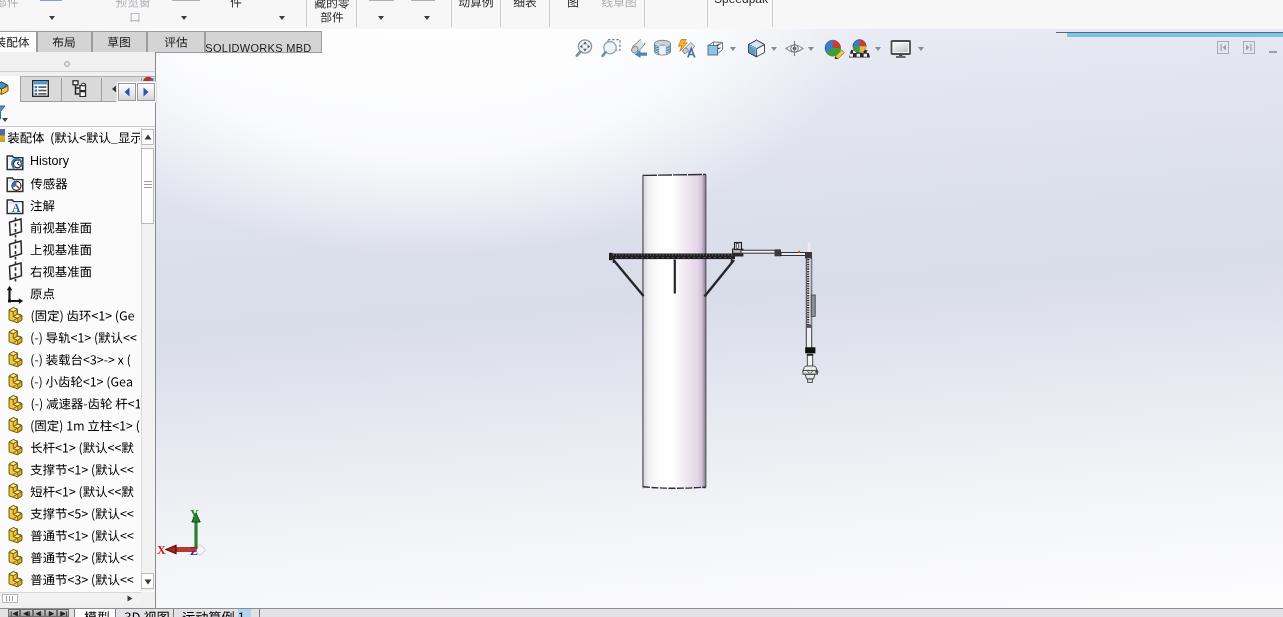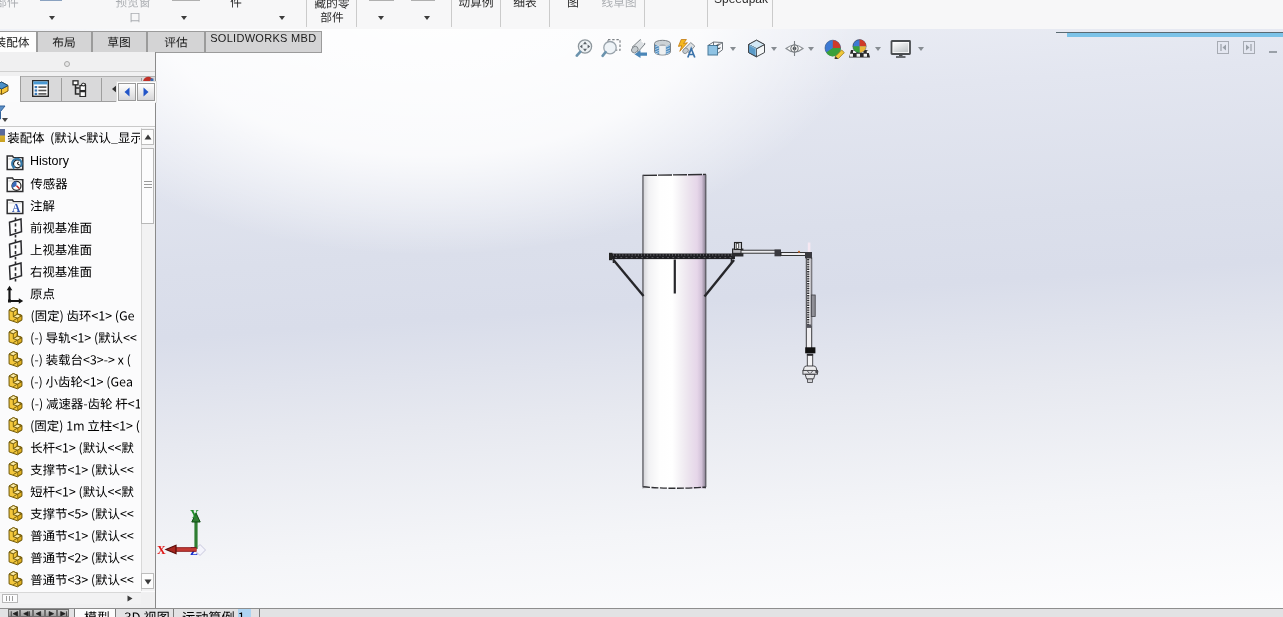--- a/index.html
+++ b/index.html
@@ -71,21 +71,21 @@
       </svg></div>
 <div class="tab" style="left:91.5px;width:55.5px"></div>
 <div style="position:absolute;left:107.25px;top:32.6px;"><svg width="24" height="17" viewBox="0 0 24.0 17.4">
         <path d="M2.9 9.1H9V10.2H2.9ZM2.9 7.4H9V8.4H2.9ZM2.1 6.7V10.9H5.5V12.1H0.7V12.9H5.5V14.9H6.4V12.9H11.4V12.1H6.4V10.9H10V6.7ZM0.7 4.7V5.5H3.5V6.5H4.4V5.5H7.6V6.5H8.5V5.5H11.3V4.7H8.5V3.8H7.6V4.7H4.4V3.8H3.5V4.7Z M16.5 10.6C17.5 10.8 18.7 11.2 19.4 11.5L19.7 10.9C19.1 10.6 17.8 10.2 16.9 10ZM15.3 12.1C17 12.3 19 12.8 20.2 13.2L20.6 12.5C19.4 12.1 17.3 11.7 15.7 11.5ZM13 4.4V14.9H13.9V14.4H22.1V14.9H23V4.4ZM13.9 13.6V5.2H22.1V13.6ZM17 5.4C16.4 6.4 15.3 7.3 14.3 8C14.5 8.1 14.8 8.4 14.9 8.5C15.3 8.3 15.7 8 16 7.6C16.4 8 16.8 8.4 17.3 8.7C16.3 9.2 15.2 9.6 14.1 9.8C14.2 9.9 14.4 10.3 14.5 10.5C15.7 10.2 17 9.8 18.1 9.2C19.1 9.7 20.2 10.1 21.4 10.4C21.5 10.2 21.7 9.8 21.9 9.7C20.8 9.5 19.8 9.2 18.8 8.7C19.7 8.1 20.5 7.5 21 6.6L20.5 6.3L20.3 6.4H17.2C17.4 6.2 17.6 5.9 17.7 5.7ZM16.5 7.2 16.6 7.1H19.7C19.3 7.5 18.7 8 18.1 8.3C17.5 8 16.9 7.6 16.5 7.2Z" fill="#1a1a1a"></path>
       </svg></div>
 <div class="tab" style="left:147px;width:58.3px"></div>
 <div style="position:absolute;left:164.15px;top:32.6px;"><svg width="24" height="17" viewBox="0 0 24.0 17.4">
         <path d="M9.9 6C9.8 6.9 9.4 8.2 9.1 9L9.8 9.2C10.1 8.4 10.5 7.2 10.8 6.2ZM4.7 6.2C5 7.1 5.3 8.3 5.4 9.2L6.2 8.9C6.1 8.1 5.8 6.9 5.5 6ZM1.2 4.8C1.8 5.4 2.6 6.1 3 6.7L3.6 6C3.2 5.5 2.4 4.8 1.7 4.2ZM4.3 4.5V5.3H7.2V9.7H4V10.6H7.2V14.9H8.1V10.6H11.5V9.7H8.1V5.3H11V4.5ZM0.5 7.6V8.5H2.2V12.9C2.2 13.4 1.8 13.7 1.6 13.9C1.8 14.1 2 14.4 2.1 14.6C2.2 14.4 2.5 14.2 4.5 12.6C4.4 12.5 4.3 12.1 4.2 11.9L3 12.8V7.6L2.2 7.6Z M15.2 3.9C14.5 5.7 13.4 7.5 12.2 8.7C12.4 8.9 12.6 9.3 12.7 9.6C13.1 9.1 13.5 8.7 13.9 8.1V14.9H14.8V6.8C15.3 5.9 15.7 5 16.1 4.1ZM15.9 6.5V7.3H19.2V9.8H16.6V14.9H17.5V14.4H21.9V14.8H22.8V9.8H20.1V7.3H23.5V6.5H20.1V3.8H19.2V6.5ZM17.5 13.5V10.7H21.9V13.5Z" fill="#1a1a1a"></path>
       </svg></div>
 <div class="tab" style="left:205.3px;width:116.5px"></div>
-<div class="abs" style="left:205.3px;top:32px;width:116px;text-align:center;font-size:11px;line-height:12px;letter-spacing:0.3px;color:#1a1a1a">SOLIDWORKS MBD</div>
+<div class="abs" style="left:205.3px;top:42px;width:116px;text-align:left;font-size:11px;line-height:12px;letter-spacing:0.3px;color:#1a1a1a">SOLIDWORKS MBD</div>
 <div class="abs" style="left:36.5px;top:52.3px;width:285.5px;height:1px;background:#9b9b9b"></div>
 <div class="abs" style="left:1056px;top:31.5px;width:227px;height:1px;background:#5a6a72"></div>
 <div class="abs" style="left:1067px;top:32.5px;width:216px;height:4px;background:#7cc3e8"></div>
 <div class="abs" style="left:1217.3px;top:41px;width:12px;height:12.5px;border:1px solid #a7abb3"></div>
 <svg class="abs" style="left:1219.8px;top:44px" width="7" height="7" viewBox="0 0 7 7">
       <path d="M1 0v7" stroke="#9aa0a8" stroke-width="1.2" fill="none"></path>
       <path d="M6 0.5L2.5 3.5L6 6.5z" fill="#9aa0a8"></path>
     </svg>
 <div class="abs" style="left:1242.7px;top:41px;width:12px;height:12.5px;border:1px solid #a7abb3"></div>
 <svg class="abs" style="left:1245.2px;top:44px" width="7" height="7" viewBox="0 0 7 7">

